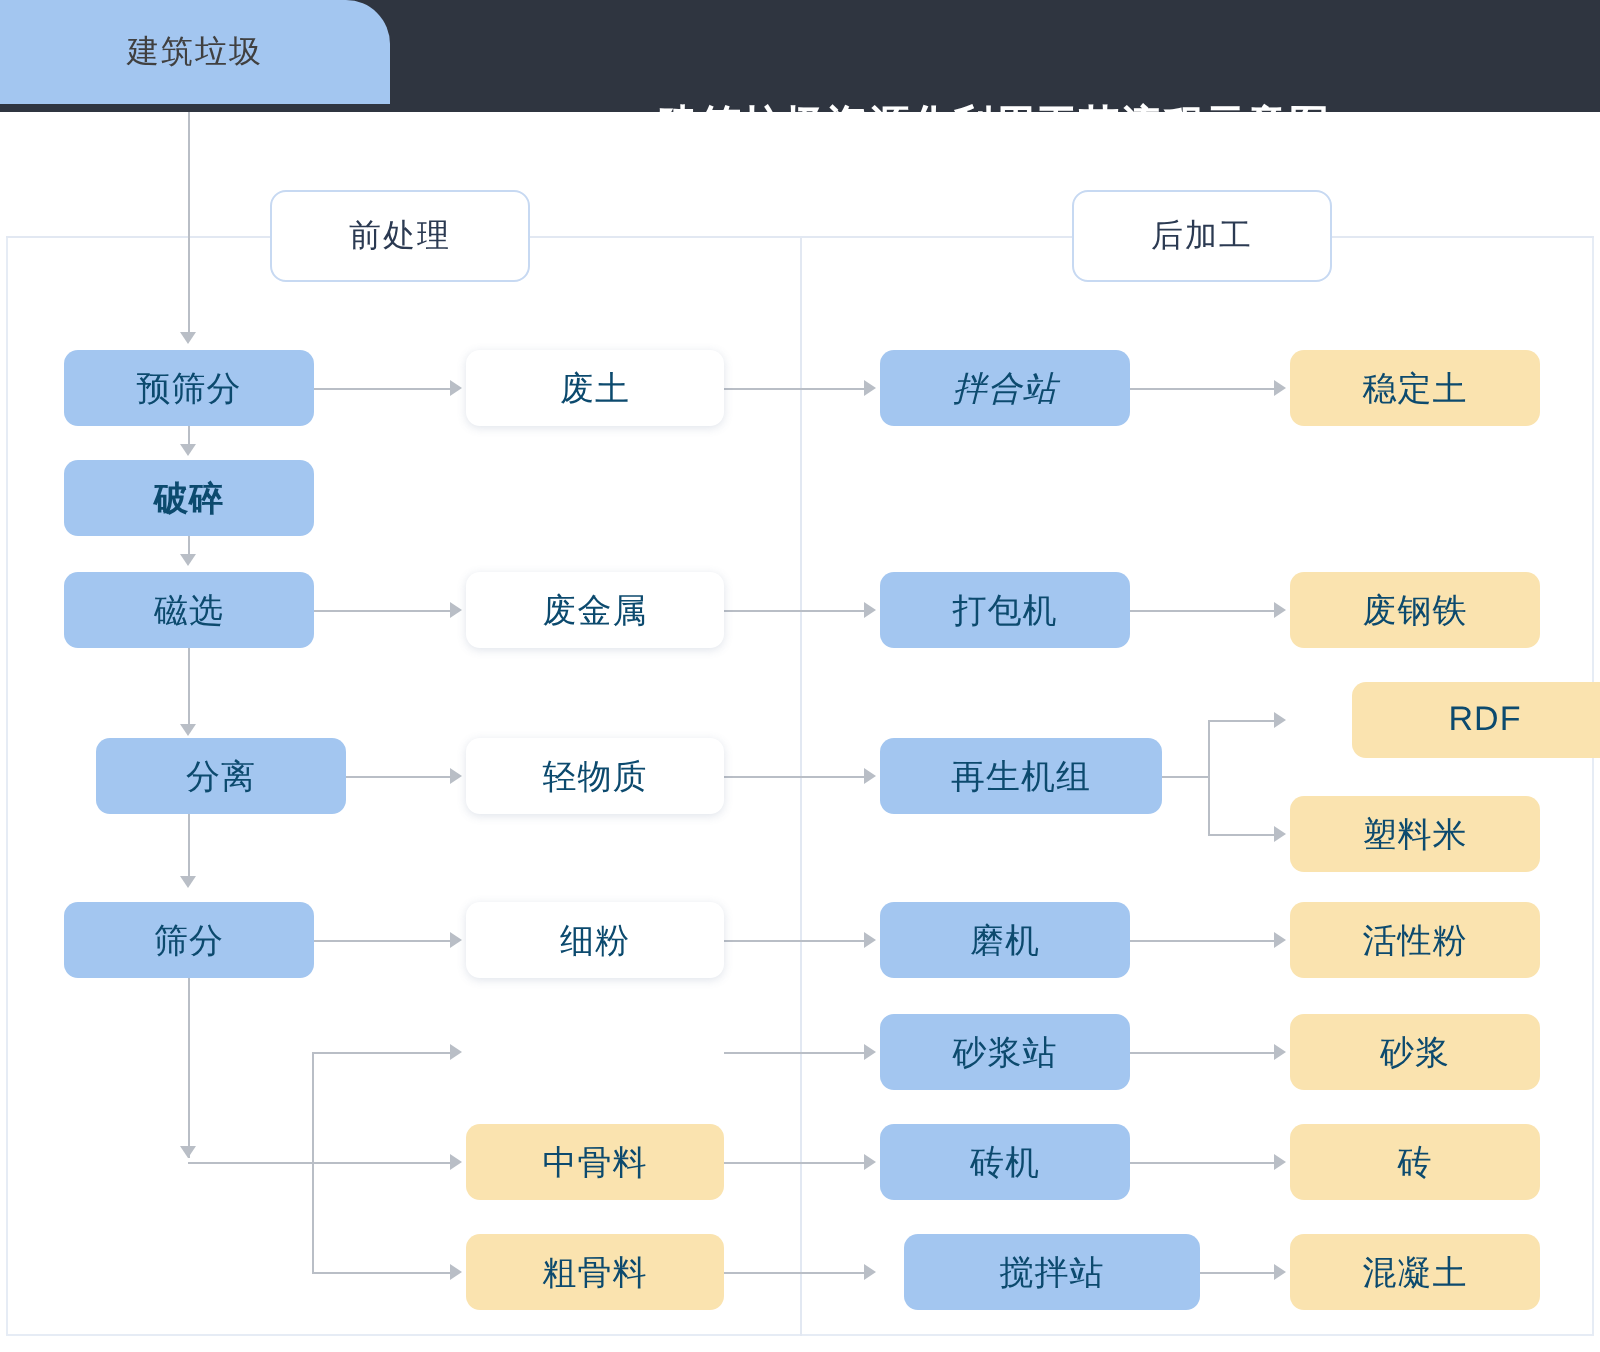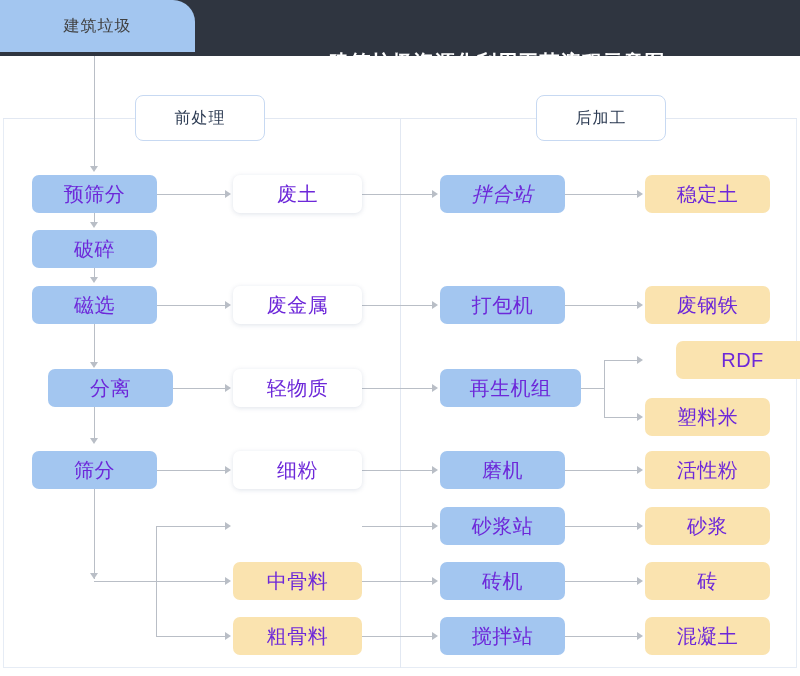--- a/index.html
+++ b/index.html
@@ -47,21 +47,21 @@
     position: absolute; height: 46px;
     background: #ffffff; border: 1px solid #c7d9f2; border-radius: 8px;
     display: flex; align-items: center; justify-content: center;
     color: #2b3a52; font-size: 16px; letter-spacing: 1px;
   }
 
   
   .node {
     position: absolute; height: 38px; border-radius: 7px;
     display: flex; align-items: center; justify-content: center;
-    font-size: 20px; color: #6d28d9; letter-spacing: 0.5px; text-align: right;
+    font-size: 17px; color: #0c4a6e; letter-spacing: 0.5px; text-align: right;
   }
   .node.blue   { background: #a3c6f0; }
   .node.yellow { background: #fae3af; }
   .node.white  { background: #ffffff; box-shadow: 0 1px 5px rgba(80,100,140,0.18); }
 
   
   .ln { position: absolute; background: #b9bec6; }
   .ln.h { height: 1px; }
   .ln.v { width: 1px; }
   .arrow-r {
@@ -159,39 +159,39 @@
   <div class="ln h" style="left:565px; top:470px; width:74px;"></div>
   <div class="arrow-r" style="left:637px; top:466px;"></div>
   <div class="ln h" style="left:565px; top:526px; width:74px;"></div>
   <div class="arrow-r" style="left:637px; top:522px;"></div>
   <div class="ln h" style="left:565px; top:581px; width:74px;"></div>
   <div class="arrow-r" style="left:637px; top:577px;"></div>
   <div class="ln h" style="left:565px; top:636px; width:74px;"></div>
   <div class="arrow-r" style="left:637px; top:632px;"></div>
 
   <div class="node blue" style="left:32px; top:175px; width:125px;">预筛分</div>
-  <div class="node blue" style="left:32px; top:230px; width:125px;">破碎</div>
+  <div class="node blue" style="left:32px; top:230px; width:125px;font-weight:bold;">破碎</div>
   <div class="node blue" style="left:32px; top:286px; width:125px;">磁选</div>
   <div class="node blue" style="left:48px; top:369px; width:125px;">分离</div>
   <div class="node blue" style="left:32px; top:451px; width:125px;">筛分</div>
 
   <div class="node white" style="left:233px; top:175px; width:129px;">废土</div>
   <div class="node white" style="left:233px; top:286px; width:129px;">废金属</div>
   <div class="node white" style="left:233px; top:369px; width:129px;">轻物质</div>
   <div class="node white" style="left:233px; top:451px; width:129px;">细粉</div>
   <div class="node yellow" style="left:233px; top:562px; width:129px;">中骨料</div>
   <div class="node yellow" style="left:233px; top:617px; width:129px;">粗骨料</div>
 
   <div class="node blue" style="left:440px; top:175px; width:125px;font-style:italic;">拌合站</div>
   <div class="node blue" style="left:440px; top:286px; width:125px;">打包机</div>
   <div class="node blue" style="left:440px; top:369px; width:141px;">再生机组</div>
   <div class="node blue" style="left:440px; top:451px; width:125px;">磨机</div>
   <div class="node blue" style="left:440px; top:507px; width:125px;">砂浆站</div>
   <div class="node blue" style="left:440px; top:562px; width:125px;">砖机</div>
-  <div class="node blue" style="left:440px; top:617px; width:125px;">搅拌站</div>
+  <div class="node blue" style="left:452px; top:617px; width:148px;">搅拌站</div>
 
   <div class="node yellow" style="left:645px; top:175px; width:125px;">稳定土</div>
   <div class="node yellow" style="left:645px; top:286px; width:125px;">废钢铁</div>
   <div class="node yellow" style="left:676px; top:341px; width:133px;">RDF</div>
   <div class="node yellow" style="left:645px; top:398px; width:125px;">塑料米</div>
   <div class="node yellow" style="left:645px; top:451px; width:125px;">活性粉</div>
   <div class="node yellow" style="left:645px; top:507px; width:125px;">砂浆</div>
   <div class="node yellow" style="left:645px; top:562px; width:125px;">砖</div>
   <div class="node yellow" style="left:645px; top:617px; width:125px;">混凝土</div>
 

